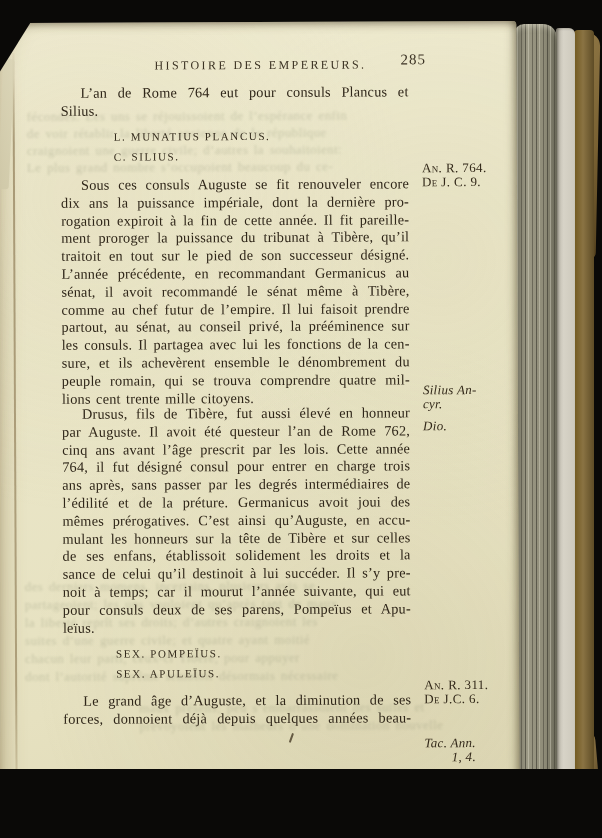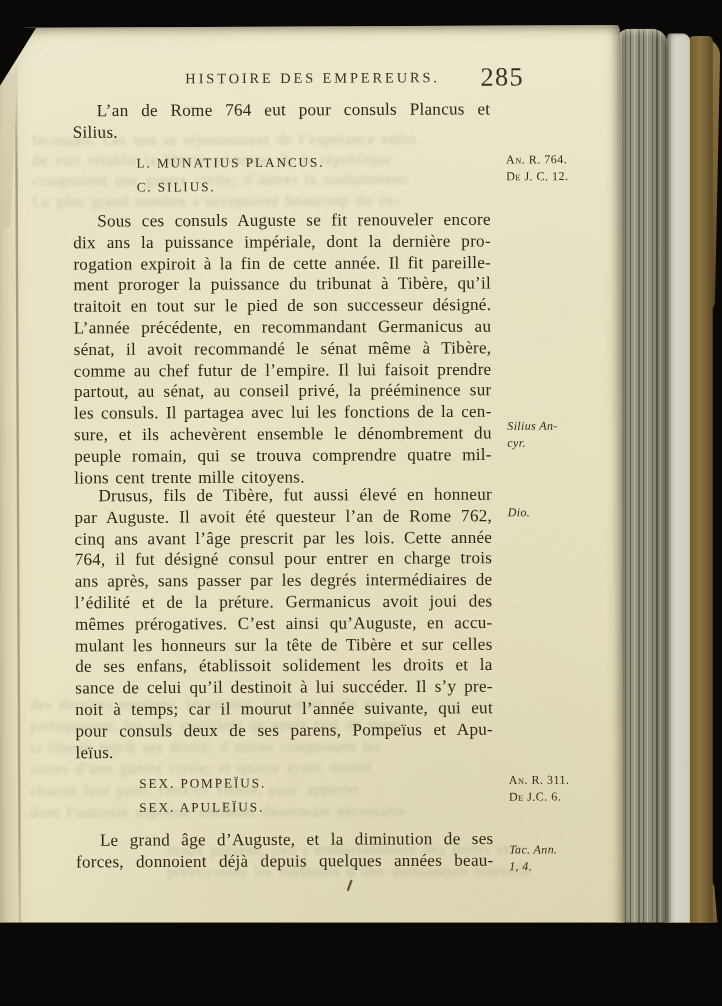--- a/index.html
+++ b/index.html
@@ -44,32 +44,32 @@
   .facing-sliver{position:absolute;left:4px;top:36px;width:11px;height:130px;z-index:6;
     background:linear-gradient(#d8d2b4,#cfc8a8);transform:rotate(3deg);border-radius:3px;opacity:.8;}
   .gutter-crease{position:absolute;left:16px;top:30px;width:2px;height:748px;z-index:6;
     background:linear-gradient(rgba(120,90,45,.05),rgba(110,85,45,.5) 12%,rgba(110,85,45,.45) 85%,rgba(120,90,45,.1));}
   .bottom-bite{position:absolute;left:-14px;top:822px;width:344px;height:46px;z-index:5;
     background:#0a0907;transform:rotate(-1.8deg);border-radius:40% 70% 0 0 / 100% 95% 0 0;}
 
   
   .running-header{position:absolute;left:64px;top:36px;width:348px;z-index:5;text-align:center;
     padding-left:26px;font-size:12px;letter-spacing:2.4px;color:#3b3223;white-space:nowrap;}
-  .page-number{position:absolute;left:404px;top:30px;z-index:5;font-size:22px;color:#3a3123;letter-spacing:1px;}
+  .page-number{position:absolute;left:404px;top:30px;z-index:5;font-size:15px;color:#3a3123;letter-spacing:1px;}
 
   .text-column{position:absolute;left:64px;top:0;width:348px;height:100%;z-index:5;color:#2f2619;}
   .block{position:absolute;left:0;right:0;}
   .para .line{font-size:14.3px;line-height:17.8px;letter-spacing:.2px;word-spacing:1.6px;white-space:nowrap;}
   .para .line.just{white-space:normal;text-align:justify;text-align-last:justify;-moz-text-align-last:justify;
     text-justify:inter-word;overflow:hidden;height:17.8px;}
   .para .line.ind{padding-left:20px;}
   .consuls .line{font-size:11px;line-height:20px;letter-spacing:1.6px;padding-left:53px;color:#332a1c;}
 
   .margin-notes{position:absolute;left:425px;top:0;width:92px;height:100%;z-index:5;color:#33291a;}
-  .mnote{position:absolute;left:0;font-size:10px;line-height:13.6px;white-space:nowrap;}
+  .mnote{position:absolute;left:0;font-size:13px;line-height:13.6px;white-space:nowrap;margin-top:34px;}
   .mnote.sc{font-variant:small-caps;letter-spacing:.4px;}
   .mnote.it{font-style:italic;letter-spacing:.3px;}
 
   .bleed-layer{position:absolute;inset:0;z-index:4;pointer-events:none;}
   .bleed{position:absolute;font-size:13px;color:#80866a;opacity:.3;filter:blur(1.15px);
     letter-spacing:.4px;word-spacing:2px;white-space:nowrap;overflow:hidden;}
   .stray-ink-mark{position:absolute;left:291px;top:711px;width:2px;height:10px;z-index:6;
     background:rgba(60,48,28,.75);transform:rotate(20deg);border-radius:1px;}
 </style>
 </head>
@@ -146,34 +146,34 @@
           <div class="line">SEX. APULEÏUS.</div>
         </div>
         <div class="block para" style="top: 670px;">
           <div class="line just ind">Le grand âge d’Auguste, et la diminution de ses</div>
           <div class="line just">forces, donnoient déjà depuis quelques années beau-</div>
         </div>
       </div>
     <div class="margin-notes" id="margin-notes">
         <div class="mnote sc" style="top: 106px;">
           <div>An. R. 764.</div>
-          <div>De J. C. 12.</div>
+          <div>De J. C. 9.</div>
         </div>
         <div class="mnote it" style="top: 328px;">
           <div>Silius An-</div>
           <div>cyr.</div>
         </div>
-        <div class="mnote it" style="top: 400px;">
+        <div class="mnote it" style="top: 364px;">
           <div>Dio.</div>
         </div>
         <div class="mnote sc" style="top: 623px;">
           <div>An. R. 311.</div>
           <div>De J.C. 6.</div>
         </div>
-        <div class="mnote it" style="top: 681px;">
+        <div class="mnote it" style="top: 681px; text-align: right;">
           <div>Tac. Ann.</div>
           <div>1, 4.</div>
         </div>
       </div>
 
     <div class="gutter-crease"></div>
     <div class="facing-sliver"></div>
     <div class="corner-notch"></div>
     <div class="stray-ink-mark"></div>
   </div>

